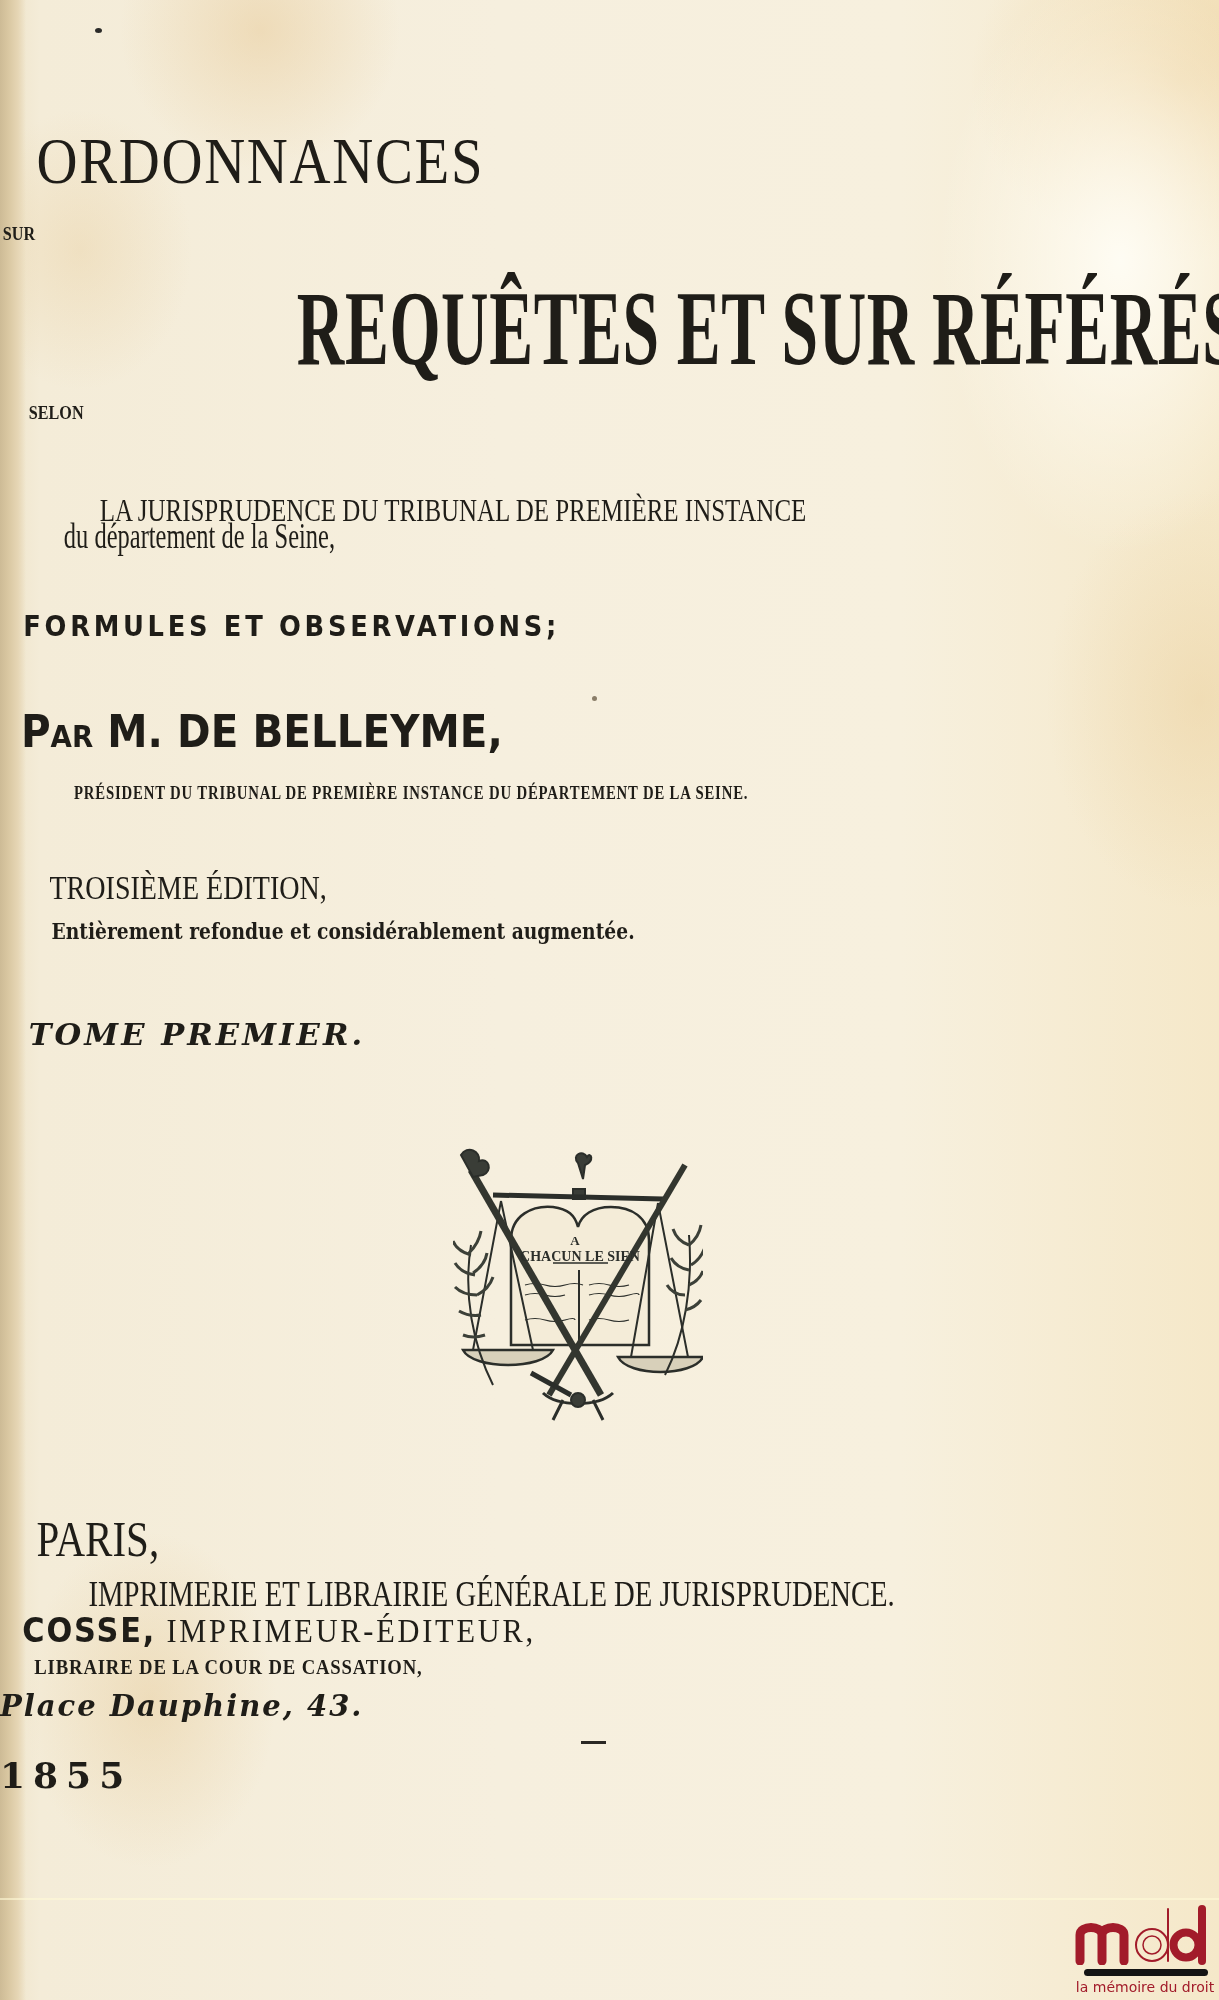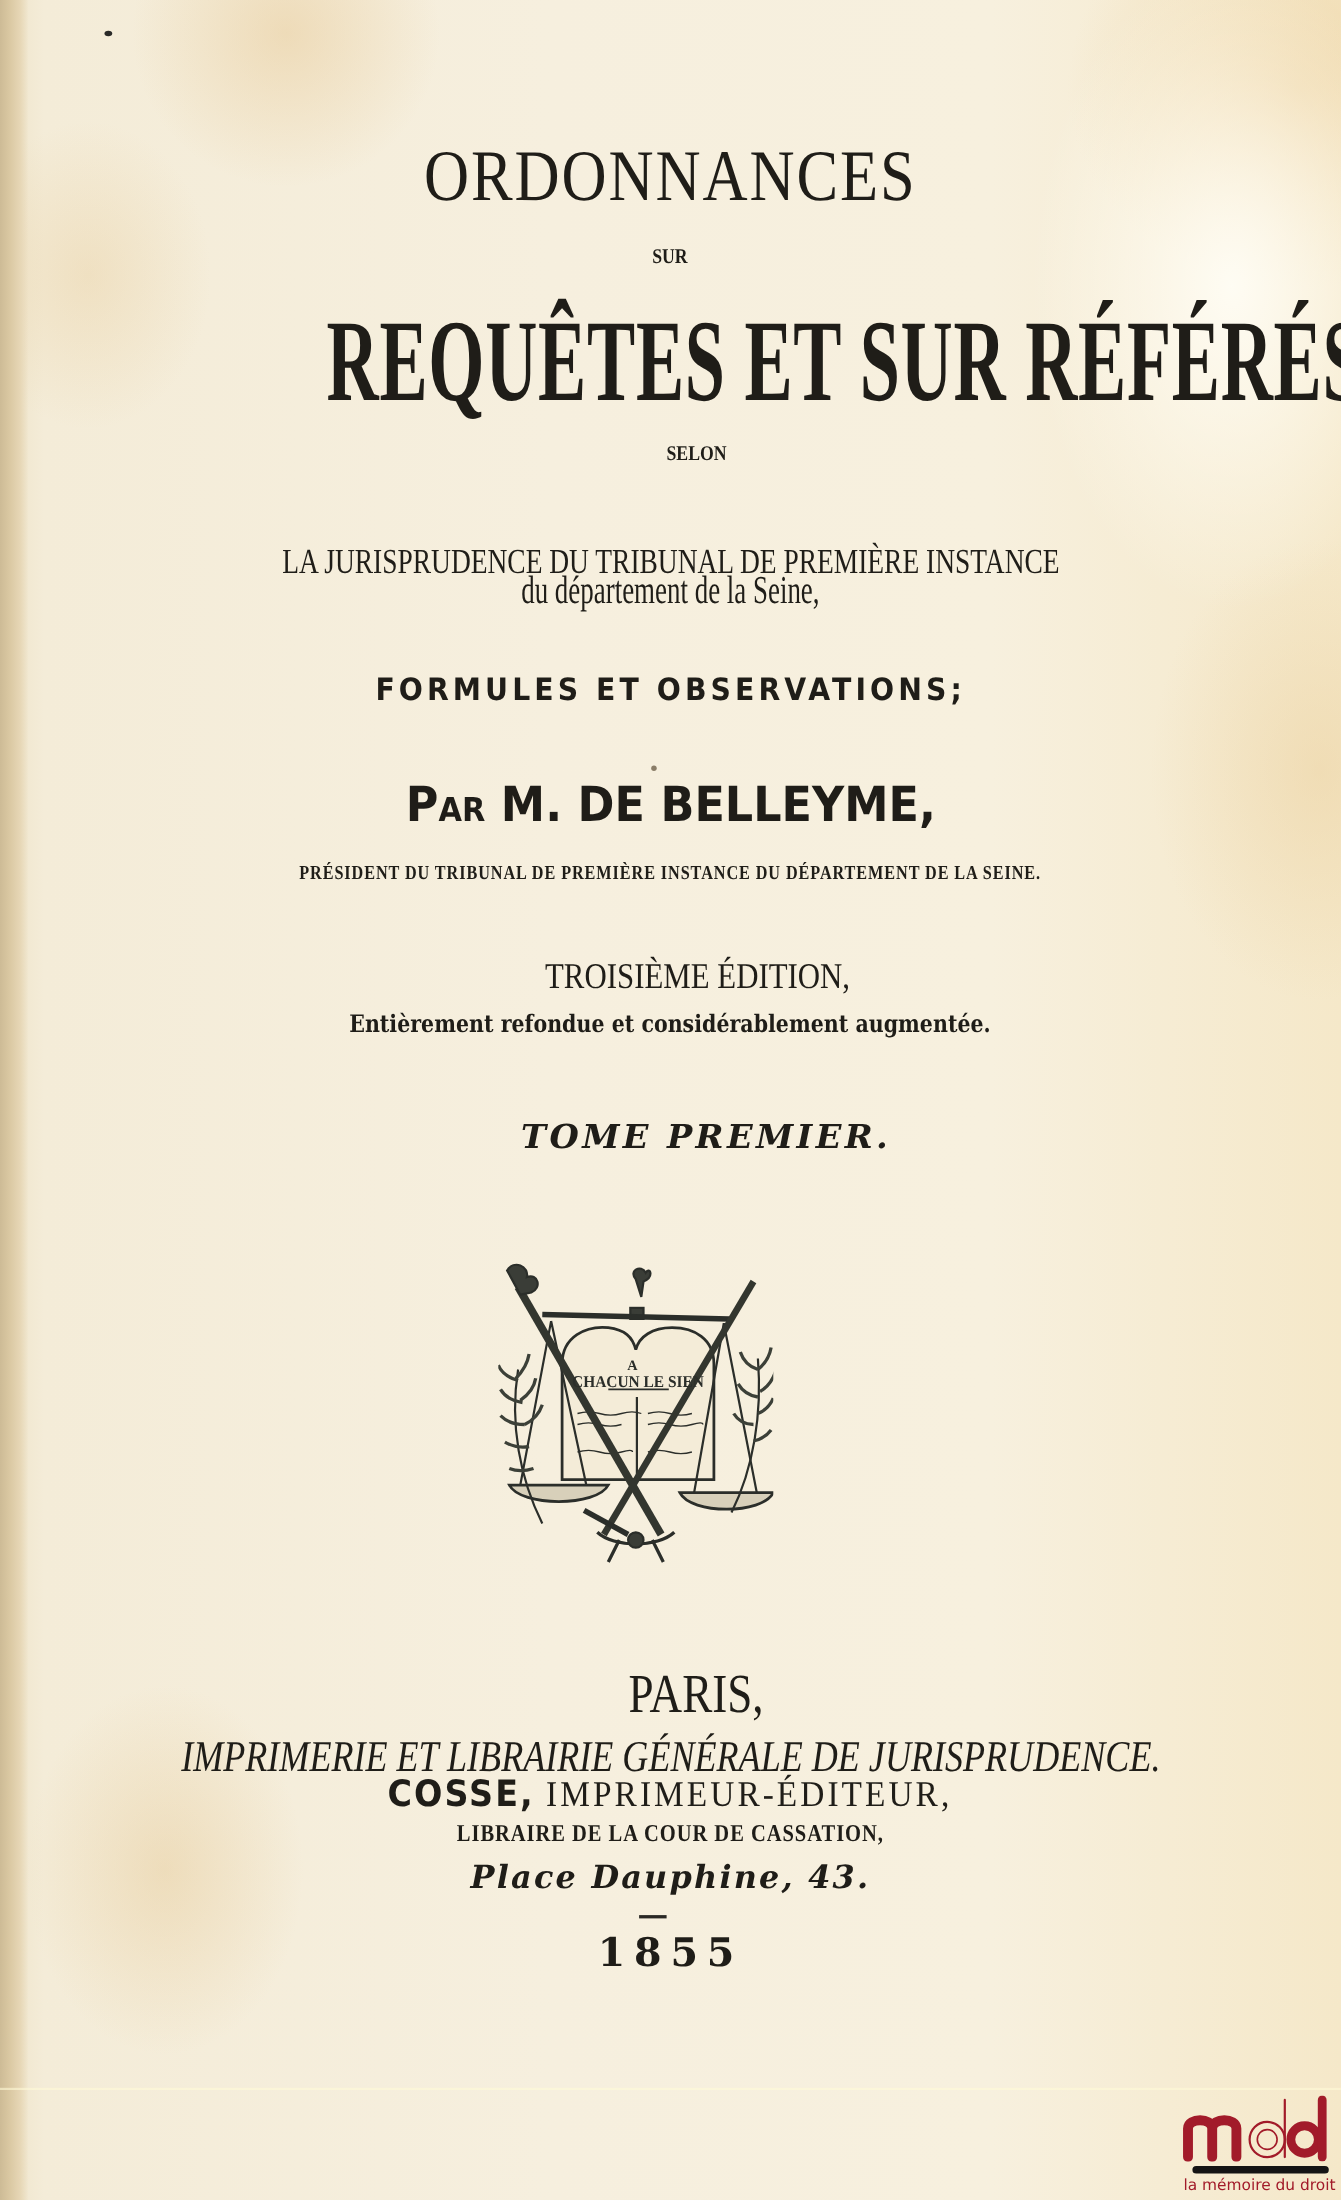--- a/index.html
+++ b/index.html
@@ -24,21 +24,21 @@
     position: absolute; left: 0; top: 0; width: 26px; height: 2000px;
     background: linear-gradient(90deg, #cdbb96 0px, #d9c7a1 8px, #e6d6b5 18px, rgba(240,228,200,0) 26px);
   }
   .crease {
     position: absolute; left: 0; top: 1898px; width: 1219px; height: 2px;
     background: rgba(255,250,215,0.6);
   }
   .spot { position: absolute; border-radius: 50%; background: #2a2a28; }
 
   .line {
-    position: absolute; left: 0; width: 1219px; text-align: center; white-space: nowrap;
+    position: absolute; left: 0; width: 1219px; white-space: nowrap;
     line-height: 1;
   }
   .condensed { display: inline-block; transform-origin: center; }
 
   #t-ordonnances { top: 128px; font-size: 66px; letter-spacing: 2px; }
   #t-ordonnances .condensed { transform: scaleX(0.86); }
   #t-sur { top: 224px; font-size: 19px; font-weight: bold; }
   #t-sur .condensed { transform: scaleX(0.85); }
   #t-requetes { top: 276px; font-size: 106px; font-weight: bold; letter-spacing: 1px; left: 8px; }
   #t-requetes .condensed { transform: scaleX(0.62); }
@@ -59,21 +59,21 @@
   #t-edition .condensed { transform: scaleX(0.85); }
   #t-augmentee { top: 920px; font-size: 22px; font-weight: bold; font-family: "DejaVu Serif", serif; }
   #t-augmentee .condensed { transform: scaleX(0.85); }
   #t-tome { top: 1020px; font-size: 30px; font-weight: bold; font-style: italic; letter-spacing: 3px; font-family: "DejaVu Serif", serif; padding-left: 32px; }
   #t-tome .condensed { transform: scaleX(1.02); }
 
   #emblem { position: absolute; left: 453px; top: 1145px; width: 250px; height: 280px; }
 
   #t-paris { top: 1514px; font-size: 50px; padding-left: 23px; }
   #t-paris .condensed { transform: scaleX(0.82); }
-  #t-imprimerie { top: 1577px; font-size: 40px; font-style: italic; }
+  #t-imprimerie { top: 1577px; font-size: 35px; }
   #t-imprimerie .condensed { transform: scaleX(0.82); }
   #t-cosse { top: 1614px; font-size: 33px; }
   #t-cosse .condensed { transform: scaleX(0.92); }
   #t-cosse .bold { font-weight: bold; font-family: "DejaVu Sans", sans-serif; letter-spacing: 2px; }
   #t-cosse .reg { letter-spacing: 3px; }
   #t-libraire { top: 1656px; font-size: 22px; font-weight: bold; letter-spacing: 1px; }
   #t-libraire .condensed { transform: scaleX(0.85); }
   #t-place { top: 1692px; font-size: 29px; font-weight: bold; font-style: italic; letter-spacing: 2px; font-family: "DejaVu Serif", serif; }
   #t-dash { position: absolute; top: 1741px; left: 581px; width: 25px; height: 3px; background: #2a2824; }
   #t-annee { top: 1757px; font-size: 36px; font-weight: bold; letter-spacing: 8px; font-family: "DejaVu Serif", serif; }

